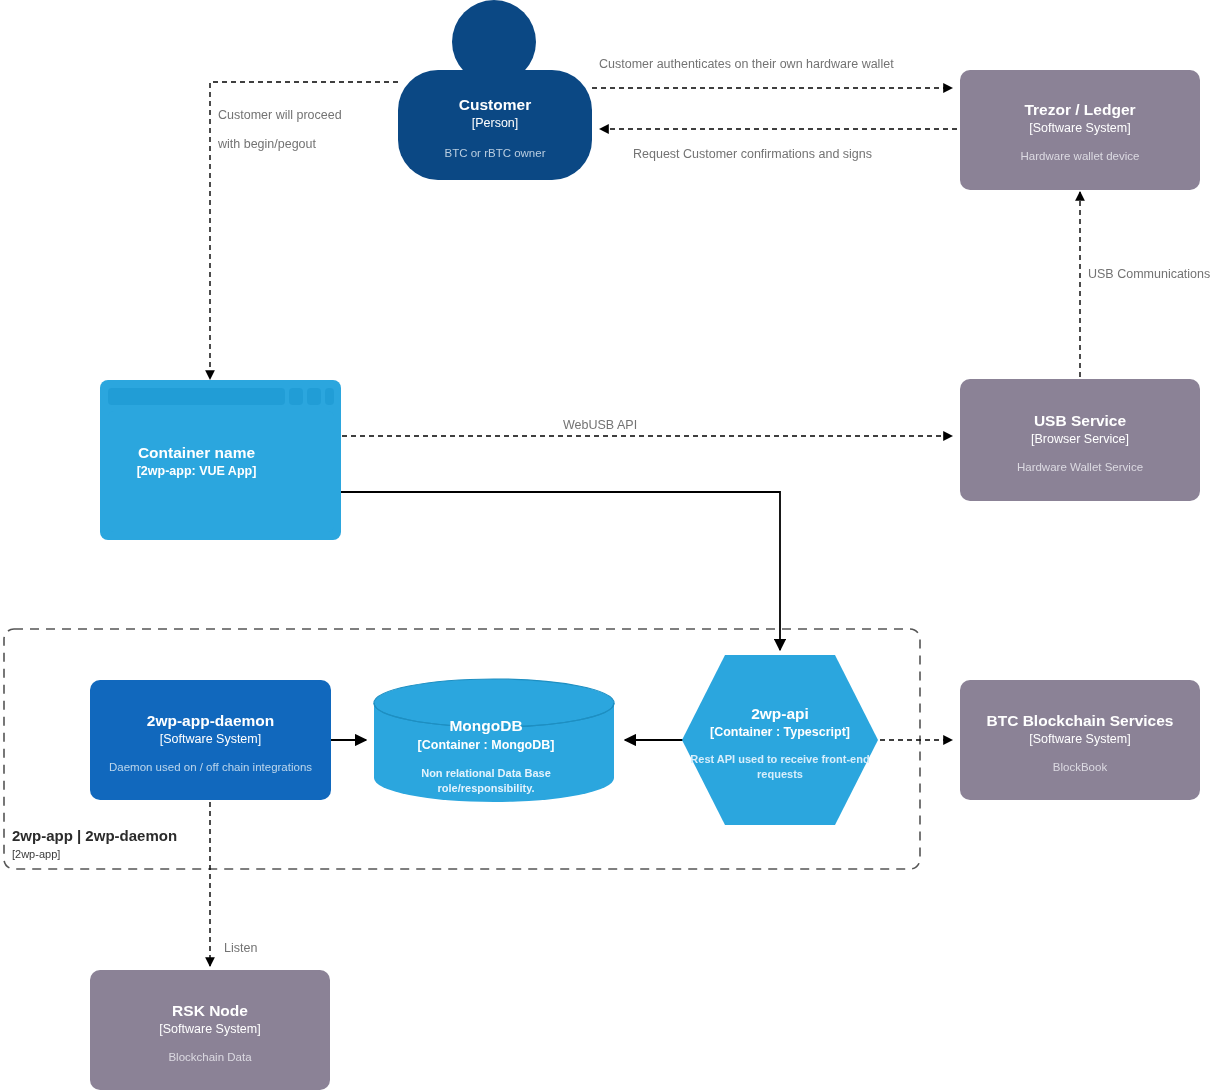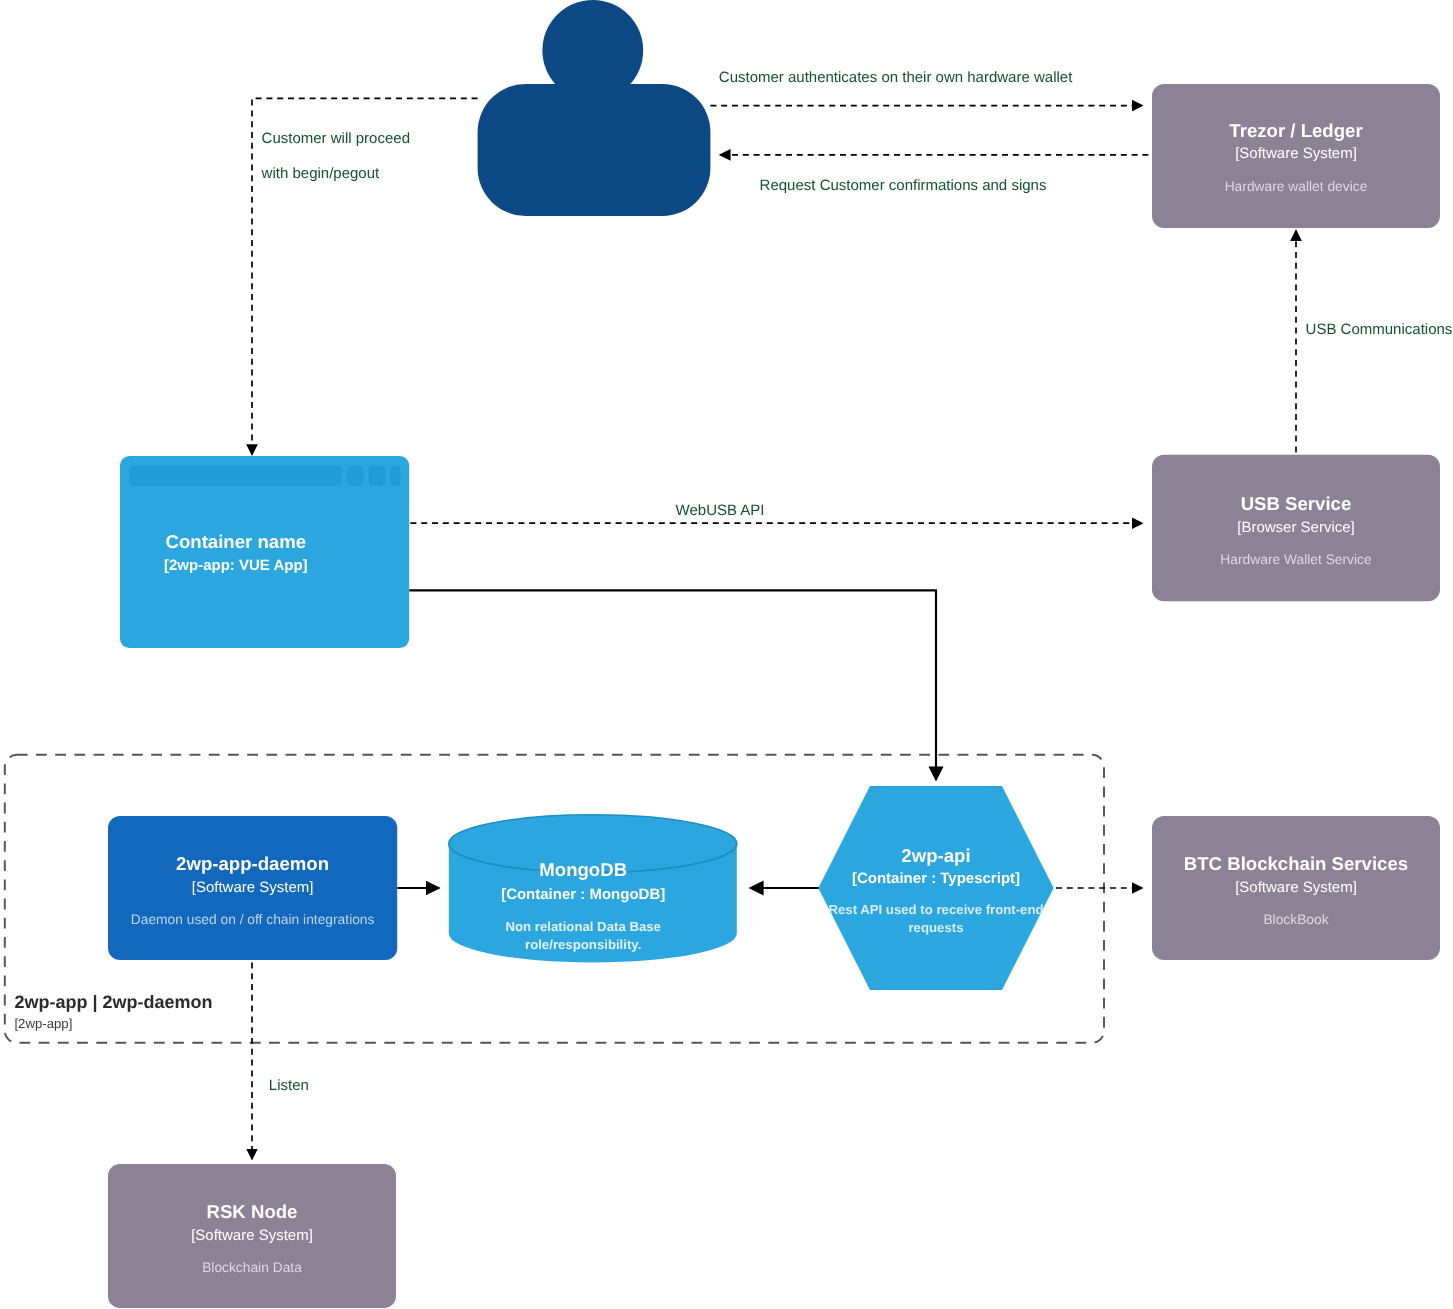--- a/index.html
+++ b/index.html
@@ -1,20 +1,20 @@
 <!DOCTYPE html>
 <html><head>
 <meta charset="utf-8">
 <style>
   html,body{margin:0;padding:0;background:#ffffff;}
   body{font-family:"Liberation Sans",sans-serif;}
   #canvas{position:relative;width:1211px;height:1091px;background:#ffffff;overflow:hidden;}
   #canvas svg{position:absolute;top:0;left:0;width:1211px;height:1091px;}
   .edge-label{
-    position:absolute;font-size:12.5px;color:#14532d;white-space:nowrap;
+    position:absolute;font-size:12.5px;color:#737373;white-space:nowrap;
     font-family:"Liberation Sans",sans-serif;line-height:1.35;
   }
   .node-text{
     position:absolute;left:0;right:0;text-align:center;
     display:flex;flex-direction:column;align-items:center;justify-content:center;
     pointer-events:none;
   }
   .n-name{font-weight:bold;font-size:15.5px;color:#ffffff;line-height:1.25;}
   .n-tech{font-size:12.5px;color:#ffffff;line-height:1.3;margin-top:1px;}
   .n-desc{font-size:11.5px;color:#dcdae2;line-height:1.35;margin-top:12px;padding:0 10px;}
@@ -83,20 +83,25 @@
       <path d="M 374 703 A 120 24 0 0 0 614 703" fill="none" stroke="#1E8FC2" stroke-width="1.2"></path>
     </g>
 
     <polygon points="725,655 835,655 878,740 835,825 725,825 682,740" fill="#2BA6DE"></polygon>
 
     <rect x="960" y="680" rx="10" ry="10" width="240" height="120" fill="#8B8296"></rect>
 
     <rect x="90" y="970" rx="10" ry="10" width="240" height="120" fill="#8B8296"></rect>
   </svg>
 
+  <div class="node-text" style="left:398px;top:88px;width:194px;height:80px;">
+    <div class="n-name">Customer</div>
+    <div class="n-tech">[Person]</div>
+    <div class="n-desc" style="color:#b9cde0;margin-top:14px;">BTC or rBTC owner</div>
+  </div>
 
   <div class="node-text" style="left:960px;top:92px;width:240px;height:80px;">
     <div class="n-name">Trezor / Ledger</div>
     <div class="n-tech">[Software System]</div>
     <div class="n-desc">Hardware wallet device</div>
   </div>
 
   <div class="node-text blue" style="left:100px;top:418px;width:193px;height:86px;">
     <div class="n-name">Container name</div>
     <div class="n-tech" style="font-weight:bold;">[2wp-app: VUE App]</div>
@@ -145,15 +150,15 @@
 
   <div class="edge-label" style="left:605px;top:146px;margin-left:28px;">Request Customer confirmations and signs</div>
 
   <div class="edge-label" style="left:218px;top:107px;">Customer will proceed</div>
   <div class="edge-label" style="left:218px;top:136px;">with begin/pegout</div>
 
   <div class="edge-label" style="left:563px;top:417px;">WebUSB API</div>
 
   <div class="edge-label" style="left:1088px;top:266px;">USB Communications</div>
 
-  <div class="edge-label" style="left:224px;top:896px;text-align:center;">Listen</div>
+  <div class="edge-label" style="left:224px;top:940px;text-align:center;">Listen</div>
 
 </div>
 
 </body></html>

